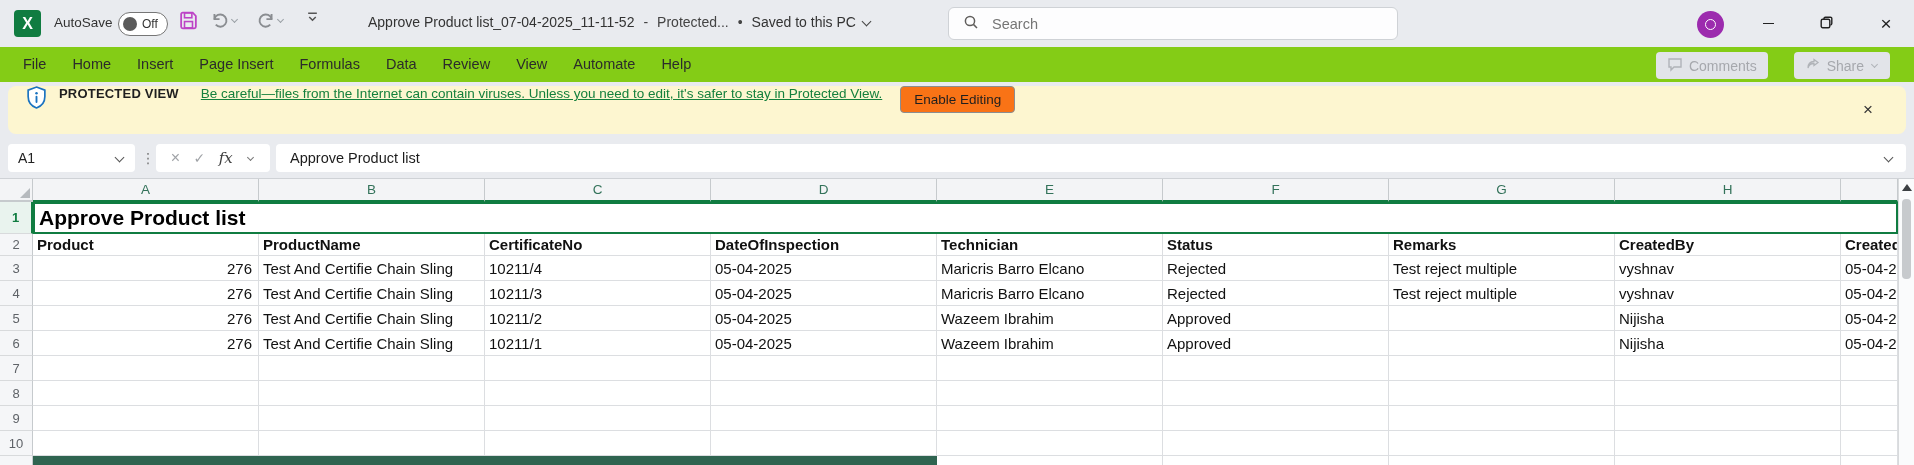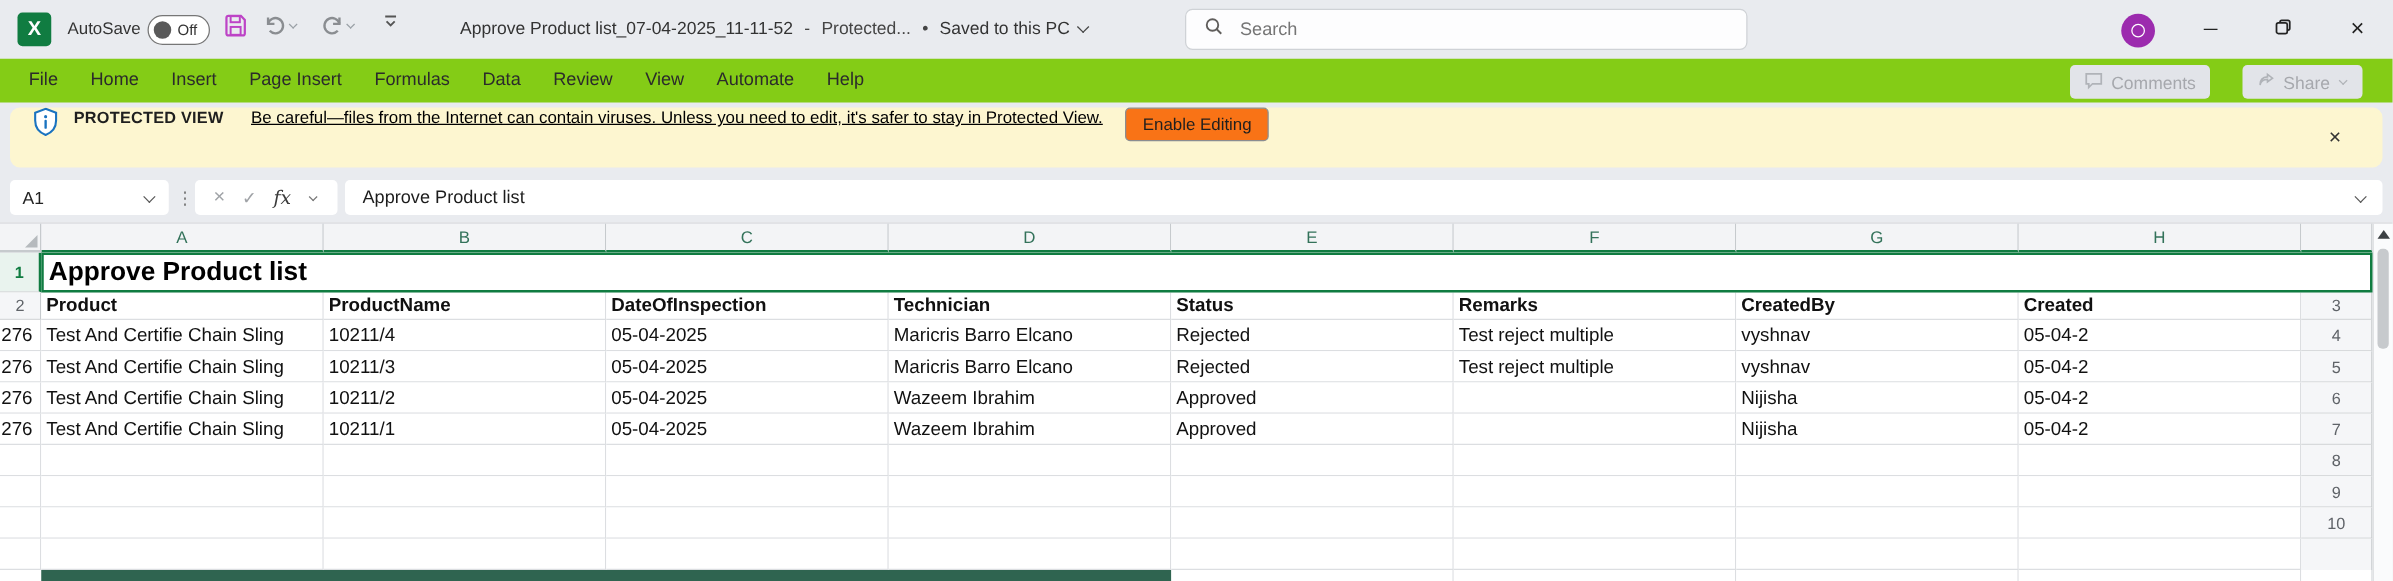--- a/index.html
+++ b/index.html
@@ -33,21 +33,21 @@
   .menubar{position:absolute;left:0;top:47px;width:1914px;height:35px;background:#84cc16;display:flex;align-items:center;}
   .menu-items{display:flex;padding-left:10px;}
   .menu-item{padding:0 13px;font-size:14.5px;color:#2b2b2b;line-height:35px;cursor:default;}
   .mright{position:absolute;right:24px;top:5px;display:flex;gap:26px;}
   .pillbtn{display:flex;align-items:center;gap:6px;background:#e2e4e9;border-radius:4px;padding:4px 11px;
     font-size:14px;color:#a6a8ad;}
   
   .banner{position:absolute;left:8px;top:86px;width:1898px;height:48px;background:#FDF6D0;border-radius:8px;
     box-sizing:border-box;display:flex;align-items:flex-start;padding-left:18px;}
   .banner .ptitle{font-size:13px;font-weight:bold;color:#1f1f1f;margin-left:12px;letter-spacing:.2px;}
-  .banner .pmsg{font-size:13.5px;color:#000000;text-decoration:underline;margin-left:22px;white-space:nowrap;}
+  .banner .pmsg{font-size:13.5px;color:#15803d;text-decoration:underline;margin-left:22px;white-space:nowrap;}
   .enable-btn{margin-left:18px;background:#f97316;border:1px solid #8a8d91;border-radius:4px;padding:5px 13px;
     font-size:13.5px;color:#1f1f1f;font-family:"Liberation Sans",sans-serif;white-space:nowrap;}
   .banner-close{position:absolute;right:26px;top:12px;font-size:17px;color:#333;width:24px;height:24px;
     display:flex;align-items:center;justify-content:center;}
   
   .fbar{position:absolute;left:0;top:138px;width:1914px;height:40px;background:#e9ebef;padding-left:32px;}
   .namebox{position:absolute;left:8px;top:6px;width:127px;height:28px;background:#fff;border-radius:4px;
     display:flex;align-items:center;box-sizing:border-box;padding:0 10px;font-size:14px;color:#222;}
   .namebox .chev{margin-left:auto;color:#555;}
   .fdots{position:absolute;left:141px;top:6px;height:28px;display:flex;align-items:center;color:#777;font-size:14px;}
@@ -252,20 +252,21 @@
       <div class="ch">G</div>
       <div class="ch">H</div>
       <div class="ch"></div>
 
       <div class="rh sel">1</div>
       <div class="title-cell">Approve Product list</div>
 
       <div class="rh">2</div>
       <div class="c b">Product</div>
       <div class="c b">ProductName</div>
+      <div class="c b">CertificateNo</div>
       <div class="c b">DateOfInspection</div>
       <div class="c b">Technician</div>
       <div class="c b">Status</div>
       <div class="c b">Remarks</div>
       <div class="c b">CreatedBy</div>
       <div class="c b">Created</div>
 
       <div class="rh">3</div>
       <div class="c num">276</div>
       <div class="c">Test And Certifie Chain Sling</div>

